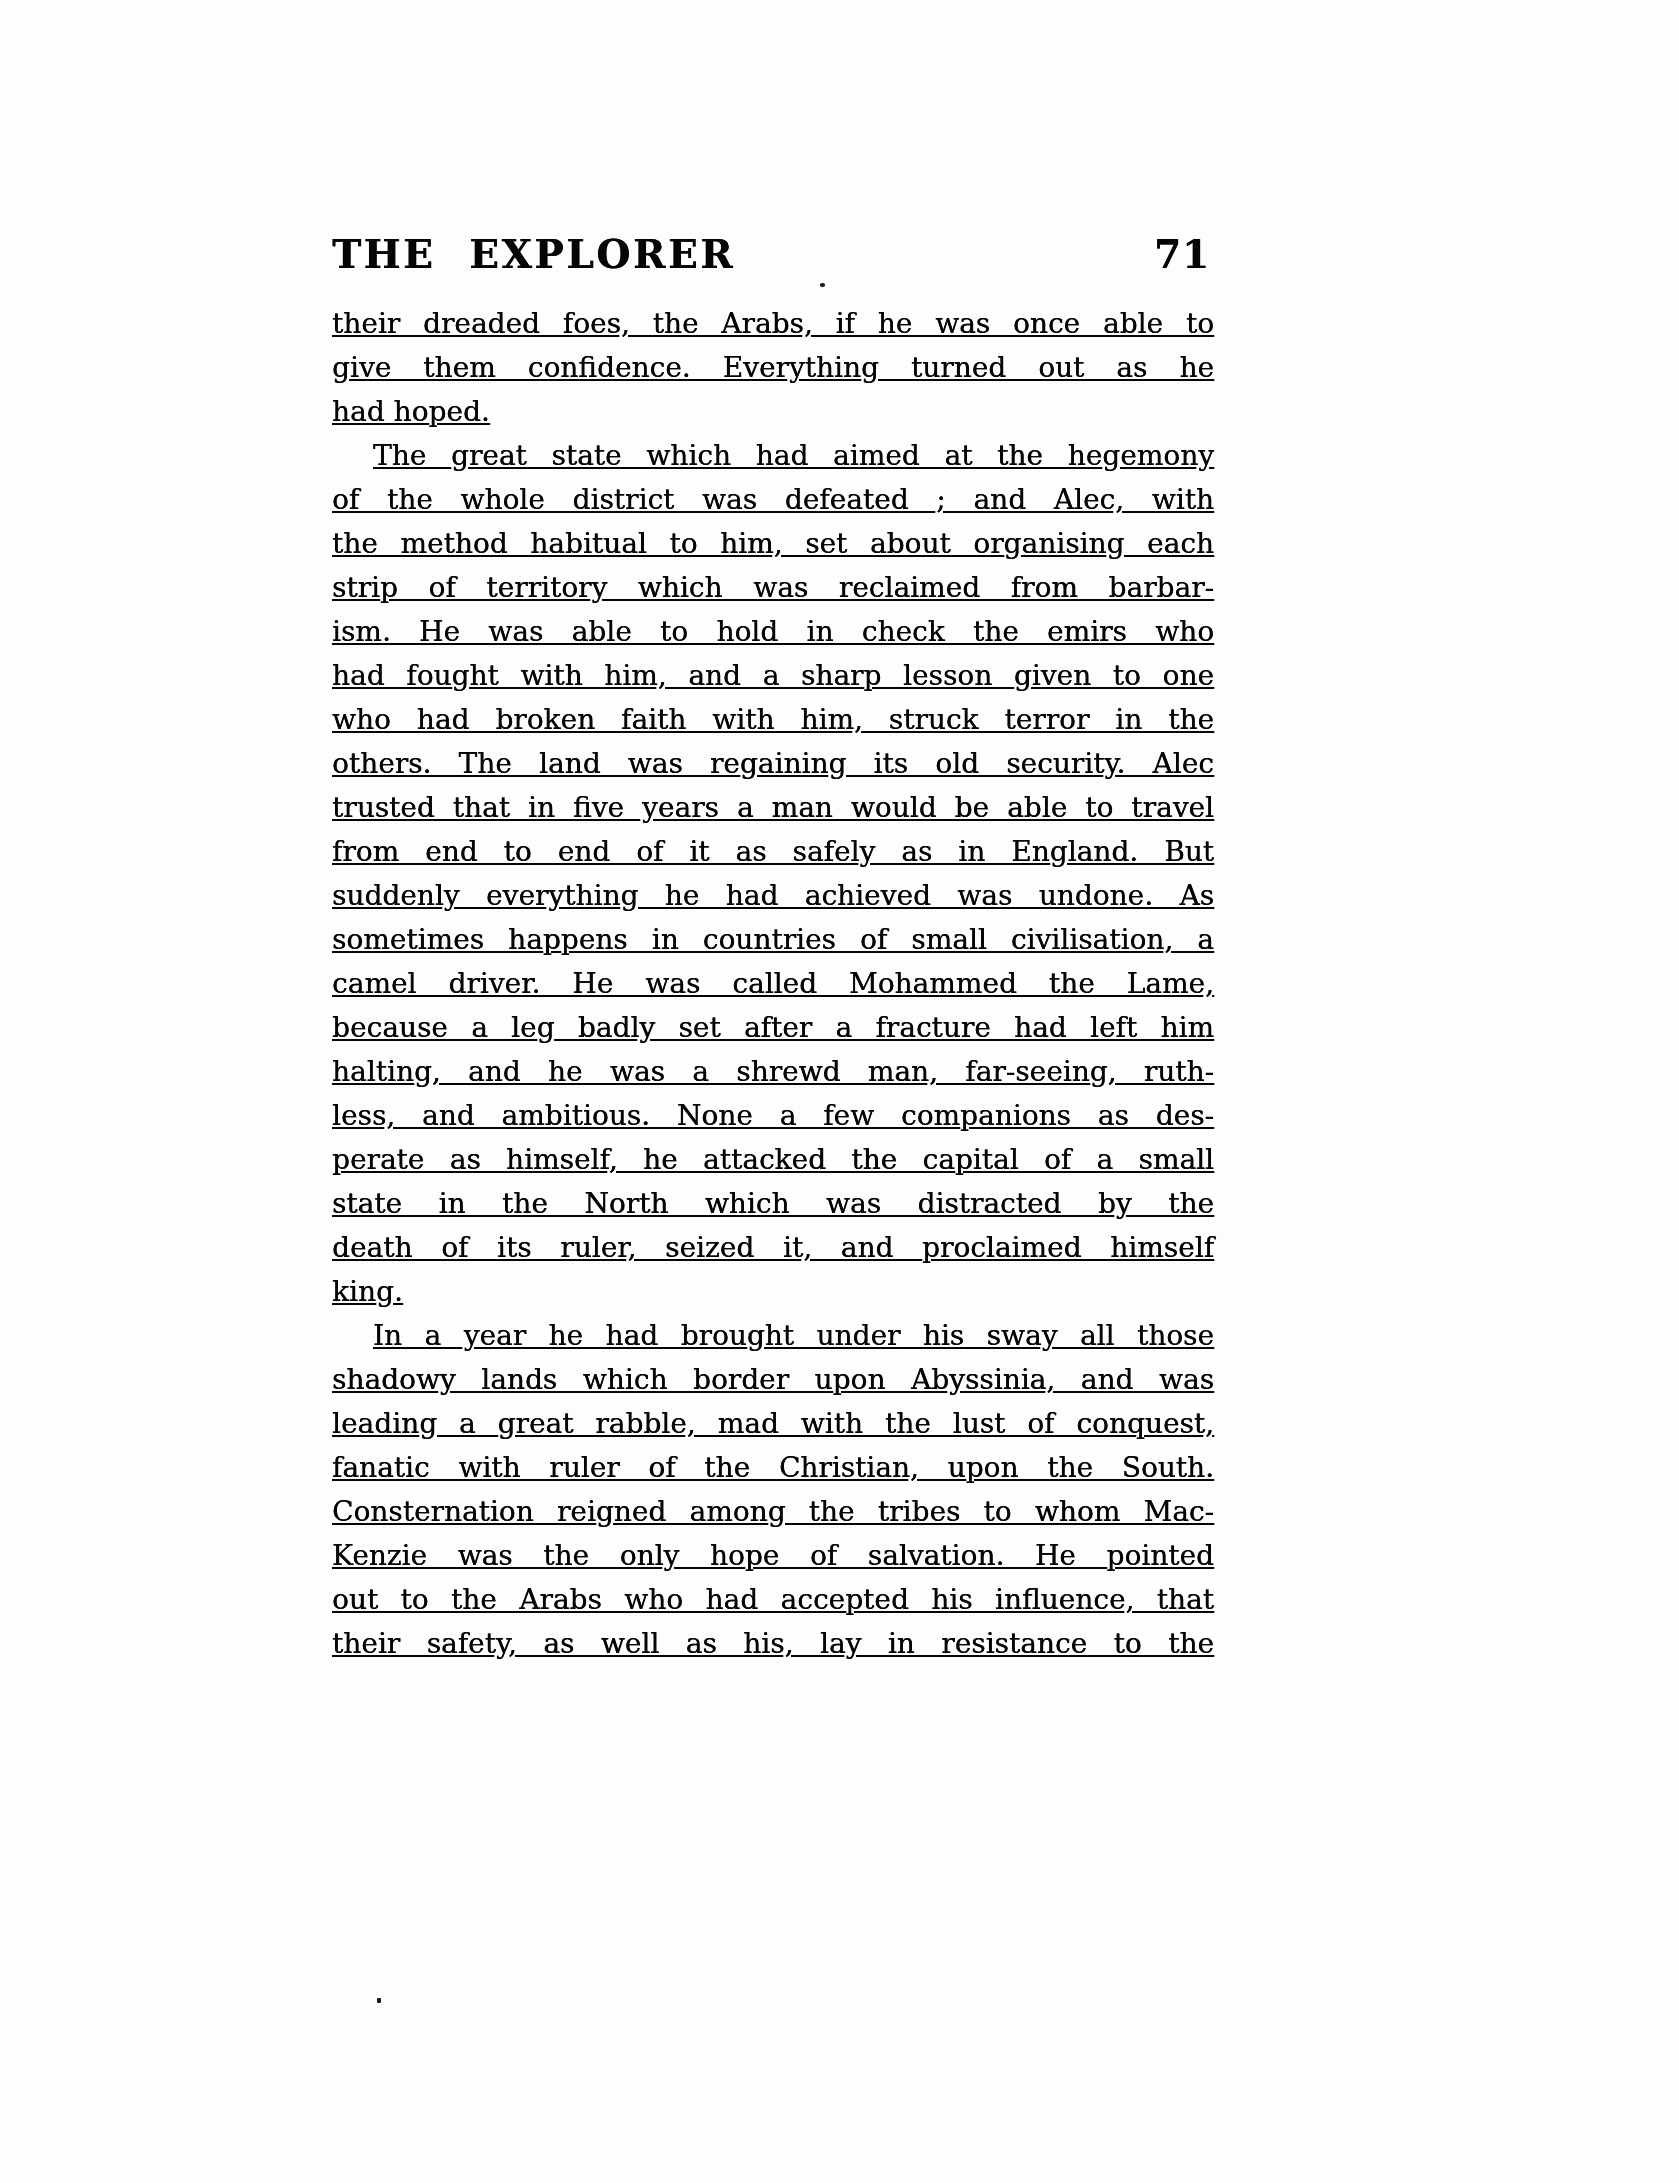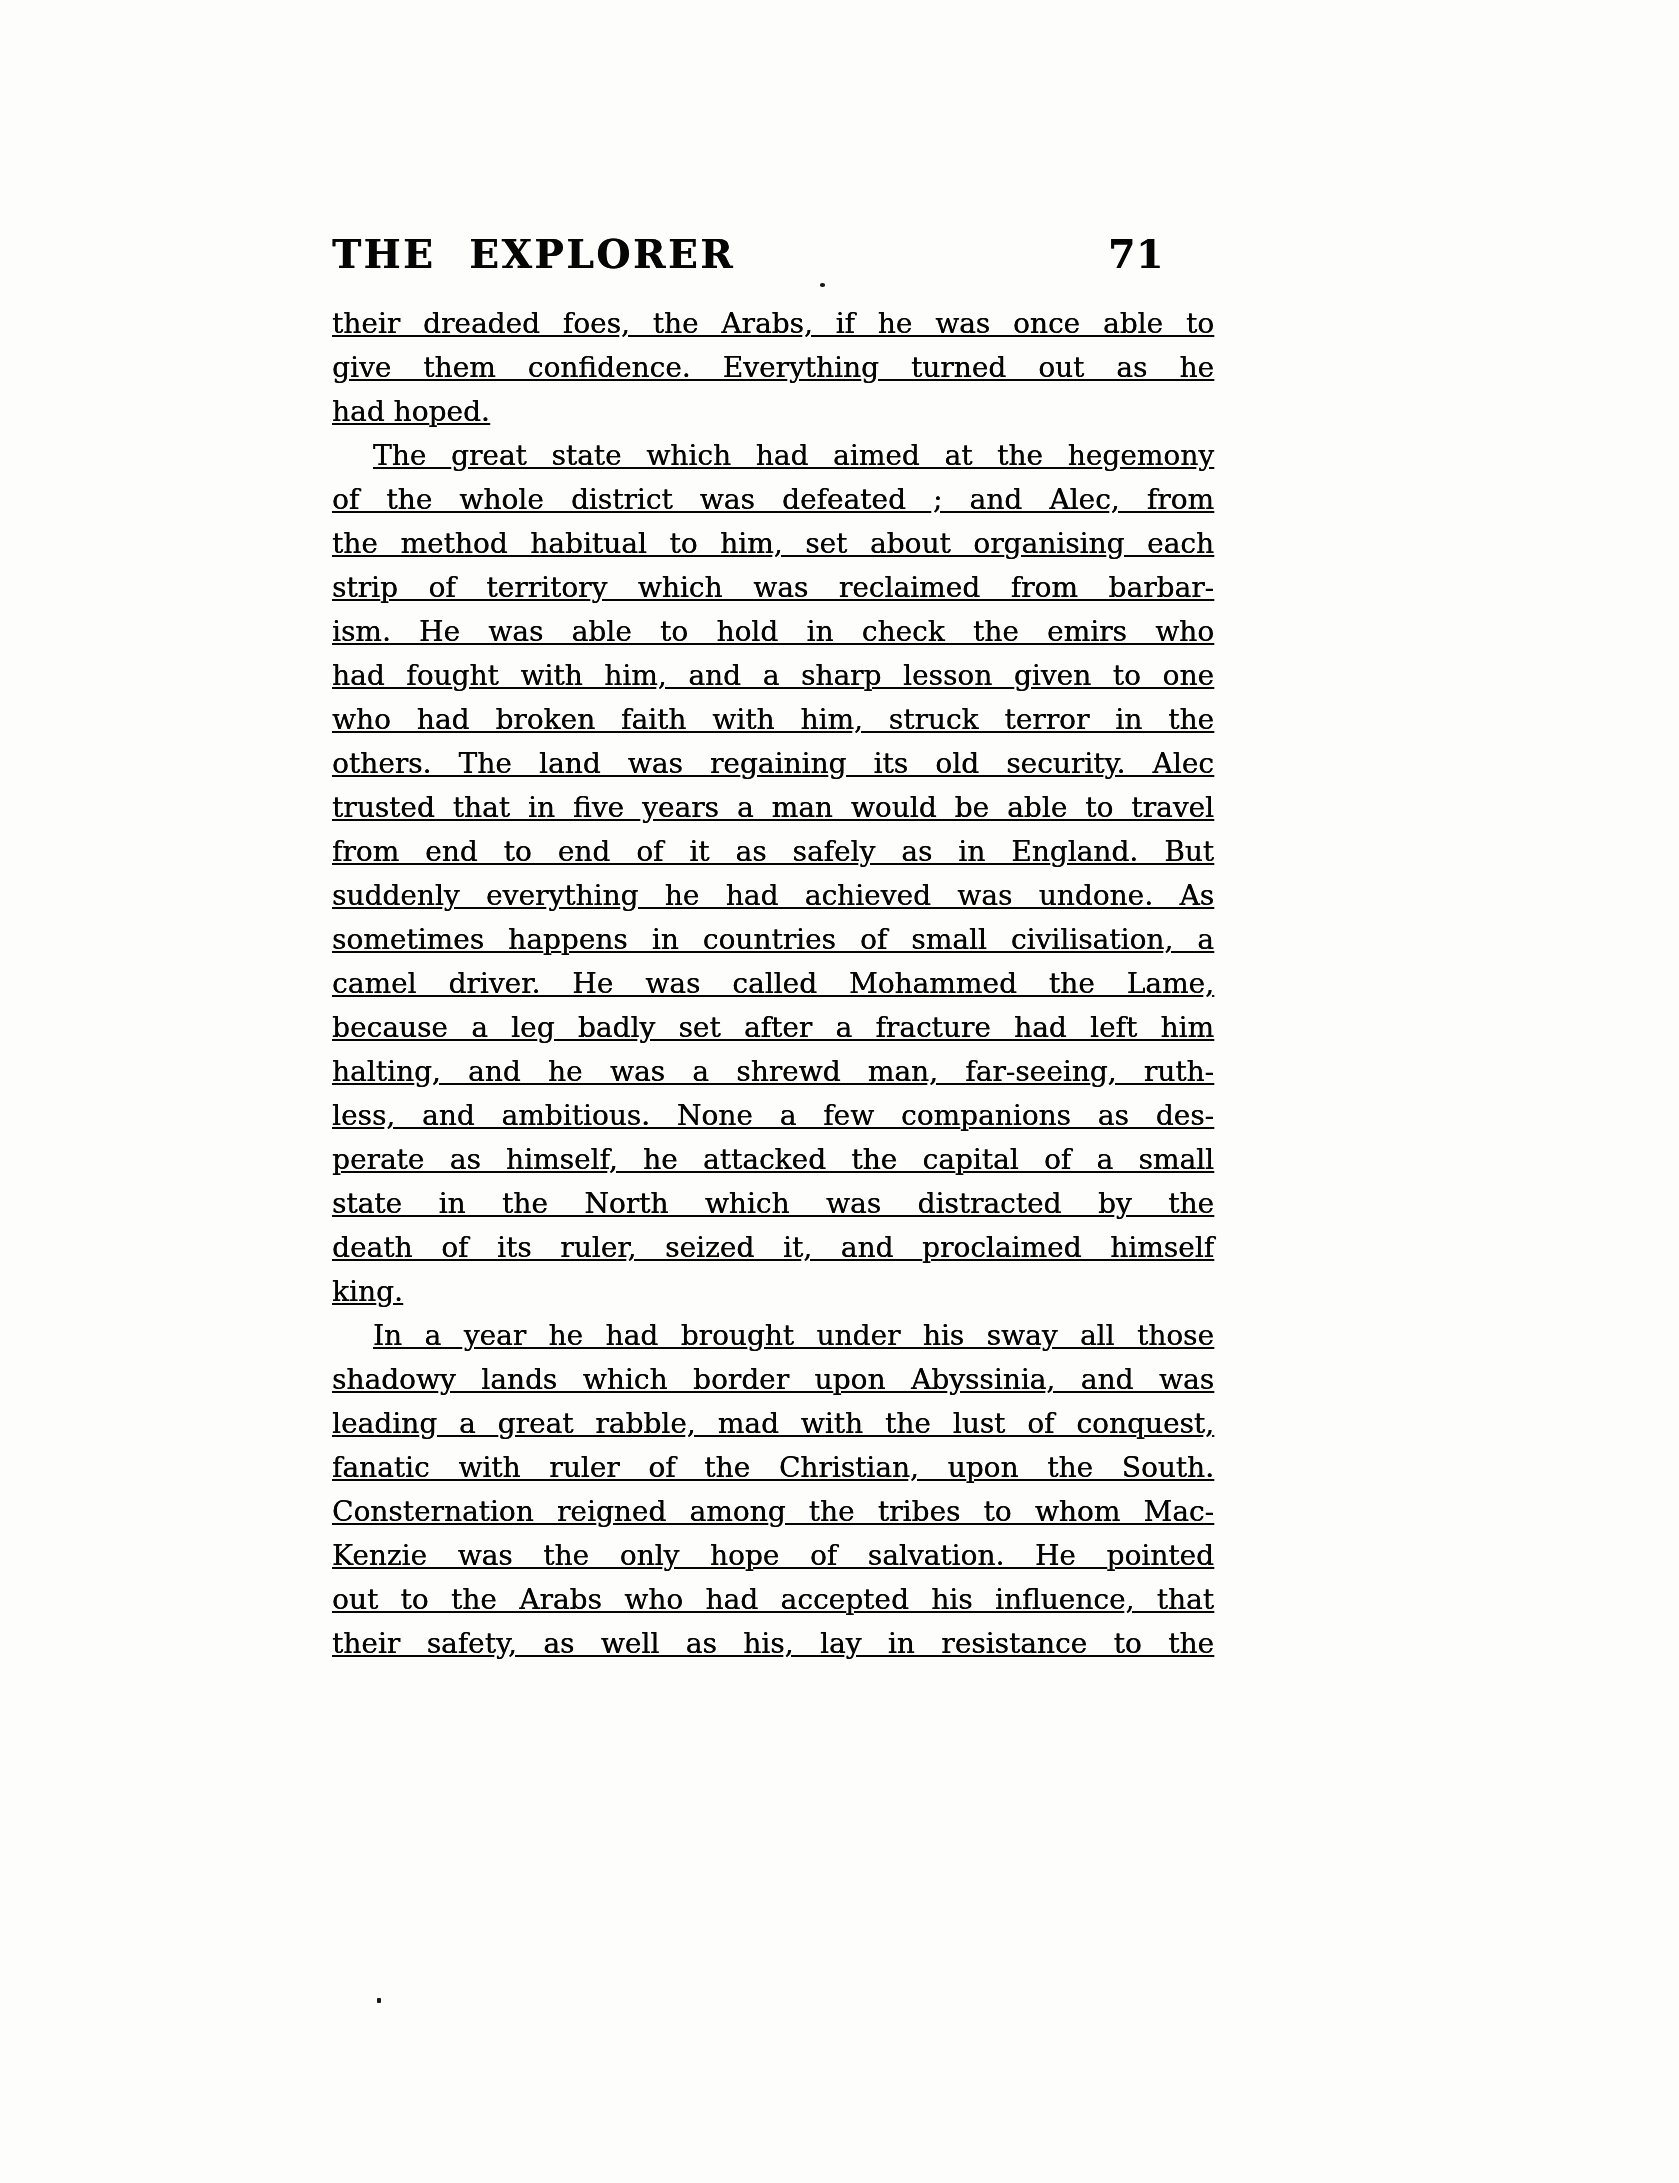--- a/index.html
+++ b/index.html
@@ -32,21 +32,21 @@
     letter-spacing: 2.6px;
     word-spacing: 17.6px;
     white-space: nowrap;
     text-shadow: 0.4px 0 0 currentColor;
   }
   .page-number {
     position: absolute;
     top: 235px;
     left: 1108px;
     width: 102px;
-    text-align: left;
+    text-align: right;
     font-size: 39px;
     font-weight: bold;
     line-height: 1;
     letter-spacing: 0.9px;
     text-shadow: 0.4px 0 0 currentColor;
   }
   
   .textblock {
     position: absolute;
     top: 302px;
@@ -88,21 +88,21 @@
 
   <div class="page-number">71</div>
 
   <div class="speck s1"></div>
 
   <div class="textblock">
     <div class="line">their dreaded foes, the Arabs, if he was once able to</div>
     <div class="line">give them confidence.  Everything turned out as he</div>
     <div class="line par-last">had hoped.</div>
     <div class="line indent">The great state which had aimed at the hegemony</div>
-    <div class="line">of the whole district was defeated ; and Alec, from</div>
+    <div class="line">of the whole district was defeated ; and Alec, with</div>
     <div class="line">the method habitual to him, set about organising each</div>
     <div class="line">strip of territory which was reclaimed from barbar-</div>
     <div class="line">ism.  He was able to hold in check the emirs who</div>
     <div class="line">had fought with him, and a sharp lesson given to one</div>
     <div class="line">who had broken faith with him, struck terror in the</div>
     <div class="line">others.  The land was regaining its old security.  Alec</div>
     <div class="line">trusted that in five years a man would be able to travel</div>
     <div class="line">from end to end of it as safely as in England.  But</div>
     <div class="line">suddenly everything he had achieved was undone.  As</div>
     <div class="line">sometimes happens in countries of small civilisation, a</div>

